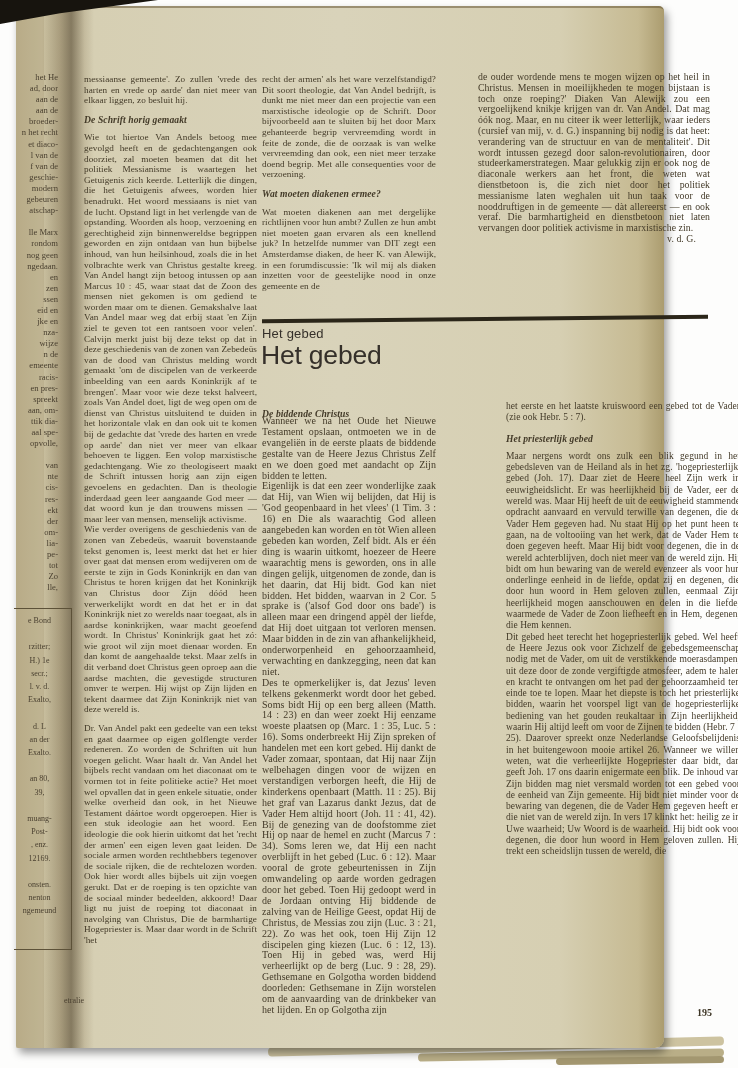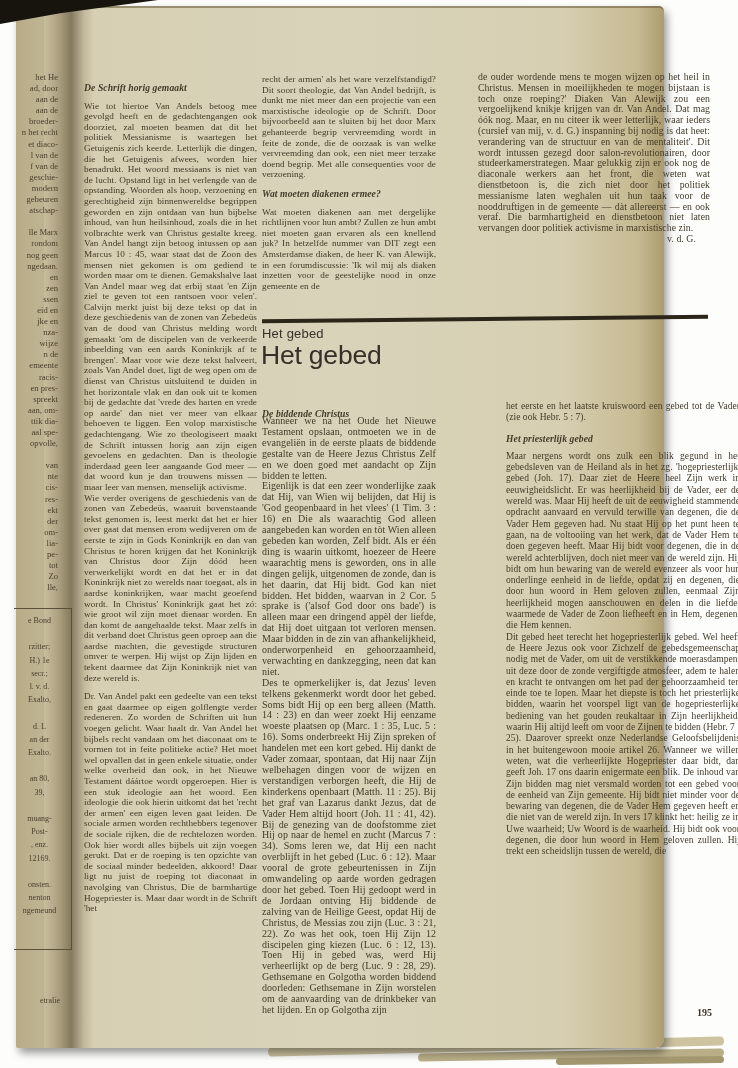--- a/index.html
+++ b/index.html
@@ -44,22 +44,22 @@
         font-weight:bold;font-size:10px;color:#3d3525;}
 
   
   .left-strip{position:absolute;left:4px;top:64px;width:38px;text-align:right;
         color:#4a4030;font-size:8.6px;line-height:11.1px;}
   .left-strip .frag{min-height:11.1px;white-space:nowrap;overflow:hidden;}
   .frag-box{position:absolute;left:-2px;top:600px;width:58px;height:342px;
         border:1.5px solid #5c5138;border-left:none;box-sizing:border-box;
         text-align:center;padding:5px 6px 0 0;color:#4a4030;font-size:8px;line-height:13.2px;}
   .frag-box .frag{min-height:13.2px;white-space:nowrap;overflow:hidden;}
-  .frag-bottom{position:absolute;left:0;top:988px;width:44px;text-align:right;
-        color:#4a4030;font-size:8px;}
+  .frag-bottom{position:absolute;left:0;top:988px;width:44px;text-align:center;
+        color:#4a4030;font-size:8px;padding-left:36px;}
 
   
   .stack{position:absolute;border-radius:4px;z-index:1;}
   .stack1{left:268px;top:1042px;width:456px;height:9px;background:#cdc3a0;transform:rotate(-1.4deg);}
   .stack2{left:418px;top:1051px;width:306px;height:8px;background:#b9ae87;transform:rotate(-1deg);}
   .stack3{left:556px;top:1057px;width:168px;height:7px;background:#a39770;transform:rotate(-.7deg);}
 </style>
 </head>
 <body>
 
@@ -140,20 +140,21 @@
         <div class="frag">, enz.</div>
         <div class="frag">12169.</div>
         <div class="frag"></div>
         <div class="frag">onsten.</div>
         <div class="frag">nenton</div>
         <div class="frag">ngemeund</div>
       </div>
     <div class="frag-bottom">etralie</div>
 
     <div class="col col-a body-sm">
+      <p>messiaanse gemeente'. Zo zullen 'vrede des harten en vrede op aarde' dan niet meer van elkaar liggen, zo besluit hij.</p>
       <h3 class="inbody">De Schrift horig gemaakt</h3>
       <p>Wie tot hiertoe Van Andels betoog mee gevolgd heeft en de gedachtengangen ook doorziet, zal moeten beamen dat dit het politiek Messianisme is waartegen het Getuigenis zich keerde. Letterlijk die dingen, die het Getuigenis afwees, worden hier benadrukt. Het woord messiaans is niet van de lucht. Opstand ligt in het verlengde van de opstanding. Woorden als hoop, verzoening en gerechtigheid zijn binnenwereldse begrippen geworden en zijn ontdaan van hun bijbelse inhoud, van hun heilsinhoud, zoals die in het volbrachte werk van Christus gestalte kreeg. Van Andel hangt zijn betoog intussen op aan Marcus 10 : 45, waar staat dat de Zoon des mensen niet gekomen is om gediend te worden maar om te dienen. Gemakshalve laat Van Andel maar weg dat erbij staat 'en Zijn ziel te geven tot een rantsoen voor velen'. Calvijn merkt juist bij deze tekst op dat in deze geschiedenis van de zonen van Zebedeüs van de dood van Christus melding wordt gemaakt 'om de discipelen van de verkeerde inbeelding van een aards Koninkrijk af te brengen'. Maar voor wie deze tekst halveert, zoals Van Andel doet, ligt de weg open om de dienst van Christus uitsluitend te duiden in het horizontale vlak en dan ook uit te komen bij de gedachte dat 'vrede des harten en vrede op aarde' dan niet ver meer van elkaar behoeven te liggen. Een volop marxistische gedachtengang. Wie zo theologiseert maakt de Schrift intussen horig aan zijn eigen gevoelens en gedachten. Dan is theologie inderdaad geen leer aangaande God meer — dat woord kun je dan trouwens missen — maar leer van mensen, menselijk activisme.</p>
       <p>Wie verder overigens de geschiedenis van de zonen van Zebedeüs, waaruit bovenstaande tekst genomen is, leest merkt dat het er hier over gaat dat mensen erom wedijveren om de eerste te zijn in Gods Koninkrijk en dan van Christus te horen krijgen dat het Koninkrijk van Christus door Zijn dóód heen verwerkelijkt wordt en dat het er in dat Koninkrijk niet zo werelds naar toegaat, als in aardse koninkrijken, waar macht geoefend wordt. In Christus' Koninkrijk gaat het zó: wie groot wil zijn moet dienaar worden. En dan komt de aangehaalde tekst. Maar zelfs in dit verband doet Christus geen oproep aan die aardse machten, die gevestigde structuren omver te werpen. Hij wijst op Zijn lijden en tekent daarmee dat Zijn Koninkrijk niet van deze wereld is.</p>
       <p class="gap-top">Dr. Van Andel pakt een gedeelte van een tekst en gaat daarmee op eigen golflengte verder redeneren. Zo worden de Schriften uit hun voegen gelicht. Waar haalt dr. Van Andel het bijbels recht vandaan om het diaconaat om te vormen tot in feite politieke actie? Het moet wel opvallen dat in geen enkele situatie, onder welke overheid dan ook, in het Nieuwe Testament dáártoe wordt opgeroepen. Hier is een stuk ideologie aan het woord. Een ideologie die ook hierin uitkomt dat het 'recht der armen' een eigen leven gaat leiden. De sociale armen worden rechthebbers tegenover de sociale rijken, die de rechtelozen worden. Ook hier wordt alles bijbels uit zijn voegen gerukt. Dat er de roeping is ten opzichte van de sociaal minder bedeelden, akkoord! Daar ligt nu juist de roeping tot diaconaat in navolging van Christus, Die de barmhartige Hogepriester is. Maar daar wordt in de Schrift 'het</p>
     </div>
 
     <div class="col col-b-top body-sm">
       <p>recht der armen' als het ware verzelfstandigd? Dit soort theologie, dat Van Andel bedrijft, is dunkt me niet meer dan een projectie van een marxistische ideologie op de Schrift. Door bijvoorbeeld aan te sluiten bij het door Marx gehanteerde begrip vervreemding wordt in feite de zonde, die de oorzaak is van welke vervreemding dan ook, een niet meer terzake doend begrip. Met alle consequenties voor de verzoening.</p>
       <h3 class="inbody">Wat moeten diakenen ermee?</h3>
       <p>Wat moeten diakenen aan met dergelijke richtlijnen voor hun ambt? Zullen ze hun ambt niet moeten gaan ervaren als een knellend juk? In hetzelfde nummer van DIT zegt een Amsterdamse diaken, de heer K. van Alewijk, in een forumdiscussie: 'Ik wil mij als diaken inzetten voor de geestelijke nood in onze gemeente en de</p>

